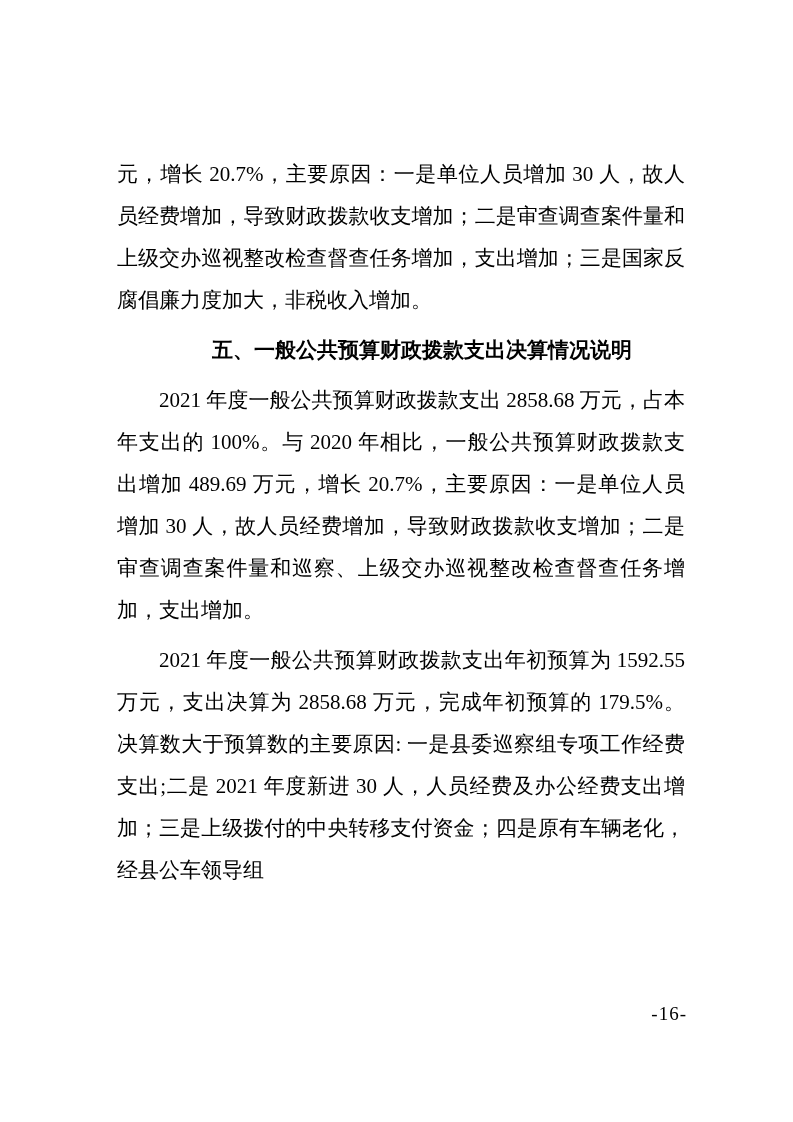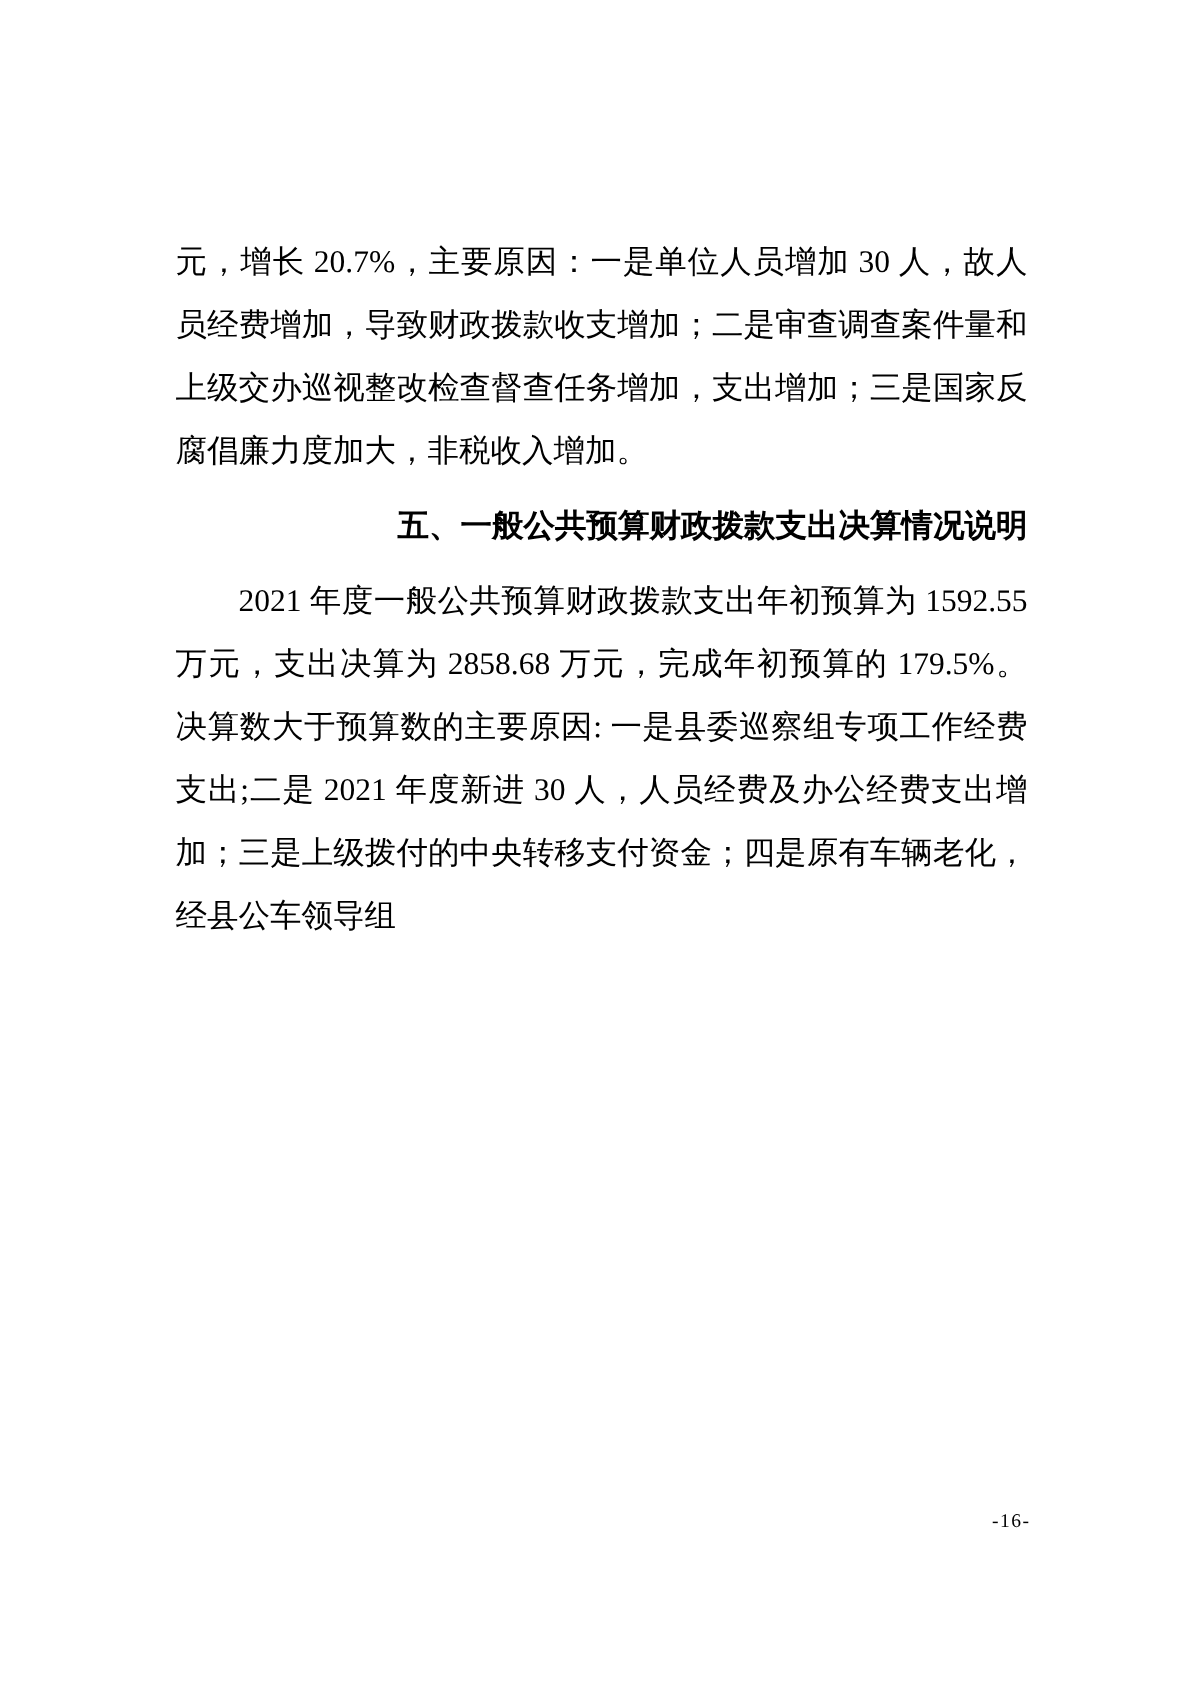--- a/index.html
+++ b/index.html
@@ -30,44 +30,45 @@
     line-height: 42px;
     text-align: justify;
     text-justify: inter-ideograph;
     word-break: break-all;
   }
   .para { text-align: justify; }
   .indent { text-indent: 2em; }
   .heading {
     font-weight: bold;
     text-indent: 2em;
-    text-align: right;
+    text-align: center;
   }
   .bold { font-weight: bold; }
   .page-number {
     position: absolute;
     right: 106px;
     top: 994px;
-    font-size: 13px;
+    font-size: 19px;
     line-height: 24px;
     letter-spacing: 1px;
     text-align: right;
   }
 </style>
 </head>
 <body>
 
 <div class="page">
   <div class="content">
 
     <p class="para">元，增长 20.7%，主要原因：一是单位人员增加 30 人，故人员经费增加，导致财政拨款收支增加；二是审查调查案件量和上级交办巡视整改检查督查任务增加，支出增加；三是国家反腐倡廉力度加大，非税收入增加。</p>
 
     <p class="heading">五、一般公共预算财政拨款支出决算情况说明</p>
 
 
+    <p class="para indent">2021 年度一般公共预算财政拨款支出 2858.68 万元，占本年支出的 100%。与 2020 年相比，一般公共预算财政拨款支出增加 489.69 万元，增长 20.7%，主要原因：一是单位人员增加 30 人，故人员经费增加，导致财政拨款收支增加；二是审查调查案件量和巡察、上级交办巡视整改检查督查任务增加，支出增加。</p>
 
 
 
 
     <p class="para indent">2021 年度一般公共预算财政拨款支出年初预算为 1592.55 万元，支出决算为 2858.68 万元，完成年初预算的 179.5%。决算数大于预算数的主要原因: 一是县委巡察组专项工作经费支出;二是 2021 年度新进 30 人，人员经费及办公经费支出增加；三是上级拨付的中央转移支付资金；四是原有车辆老化，经县公车领导组</p>
 
   </div>
 
   <div class="page-number">-16-</div>
 </div>

